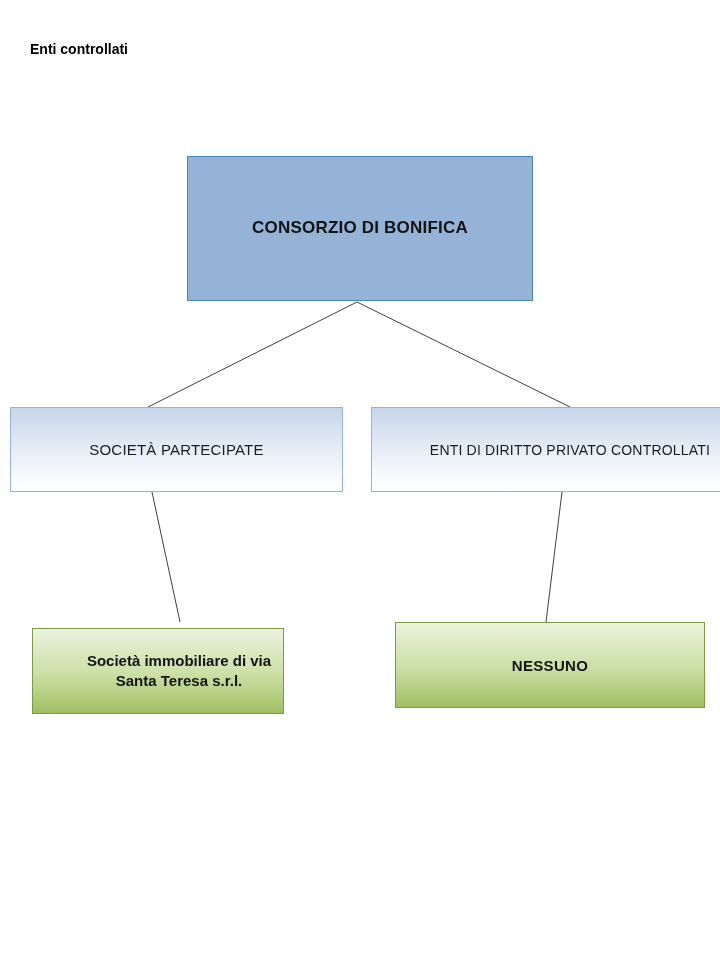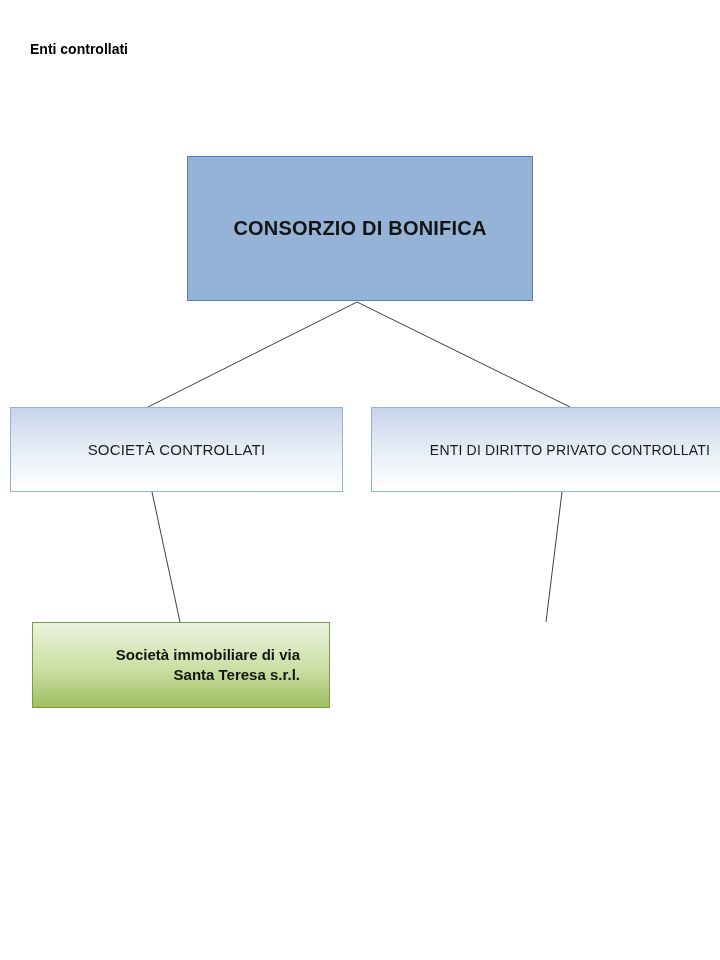--- a/index.html
+++ b/index.html
@@ -39,21 +39,21 @@
     display: flex;
     align-items: center;
     justify-content: center;
     text-align: center;
   }
   .root {
     left: 187px; top: 156px;
     width: 346px; height: 145px;
     background: #95b3d7;
     border: 1px solid #4f81bd;
-    font-size: 20px;
+    font-size: 17px;
     font-weight: bold;
     line-height: 1.45;
     color: #141414;
     letter-spacing: 0.2px;
   }
   .child {
     top: 407px; height: 85px;
     background: linear-gradient(to bottom, #c7d5ea 0%, #e9eff7 55%, #ffffff 100%);
     border: 1px solid #95b3d7;
     font-size: 15px;
@@ -64,24 +64,25 @@
   .child-right { left: 371px; width: 398px; font-size: 14px; }
   .leaf {
     top: 622px; height: 86px;
     background: linear-gradient(to bottom, #ecf2de 0%, #cadfa4 55%, #a0be60 100%);
     border: 1px solid #7c9a44;
     font-size: 15px;
     font-weight: bold;
     color: #141414;
   }
   .leaf-left {
-    left: 32px; width: 298px;
+    left: 32px; width: 252px;
     justify-content: flex-start;
-    text-align: right;
+    text-align: center;
     padding-left: 42px;
+    margin-top: 6px;
   }
   .leaf-left .leaf-label {
     width: 225px;
     line-height: 1.35;
   }
   .leaf-right { left: 395px; width: 310px; letter-spacing: 0.3px; }
 </style>
 </head>
 <body>
 
@@ -98,28 +99,31 @@
     <div class="title">Enti controllati</div>
   </div>
 
   <div class="node root">
     <div>
       <span>CONSORZIO DI BONIFICA</span><br>
     </div>
   </div>
 
   <div class="node child child-left">
-    <span>SOCIETÀ CONTROLLATI</span>
+    <span>SOCIETÀ PARTECIPATE</span>
   </div>
 
   <div class="node child child-right">
     <span>ENTI DI DIRITTO PRIVATO CONTROLLATI</span>
   </div>
 
   <div class="node leaf leaf-left">
     <div class="leaf-label">
       <span>Società immobiliare di via</span><br>
       <span>Santa Teresa s.r.l.</span>
     </div>
   </div>
 
+  <div class="node leaf leaf-right">
+    <span>NESSUNO</span>
+  </div>
 
 </div>
 
 </body></html>

